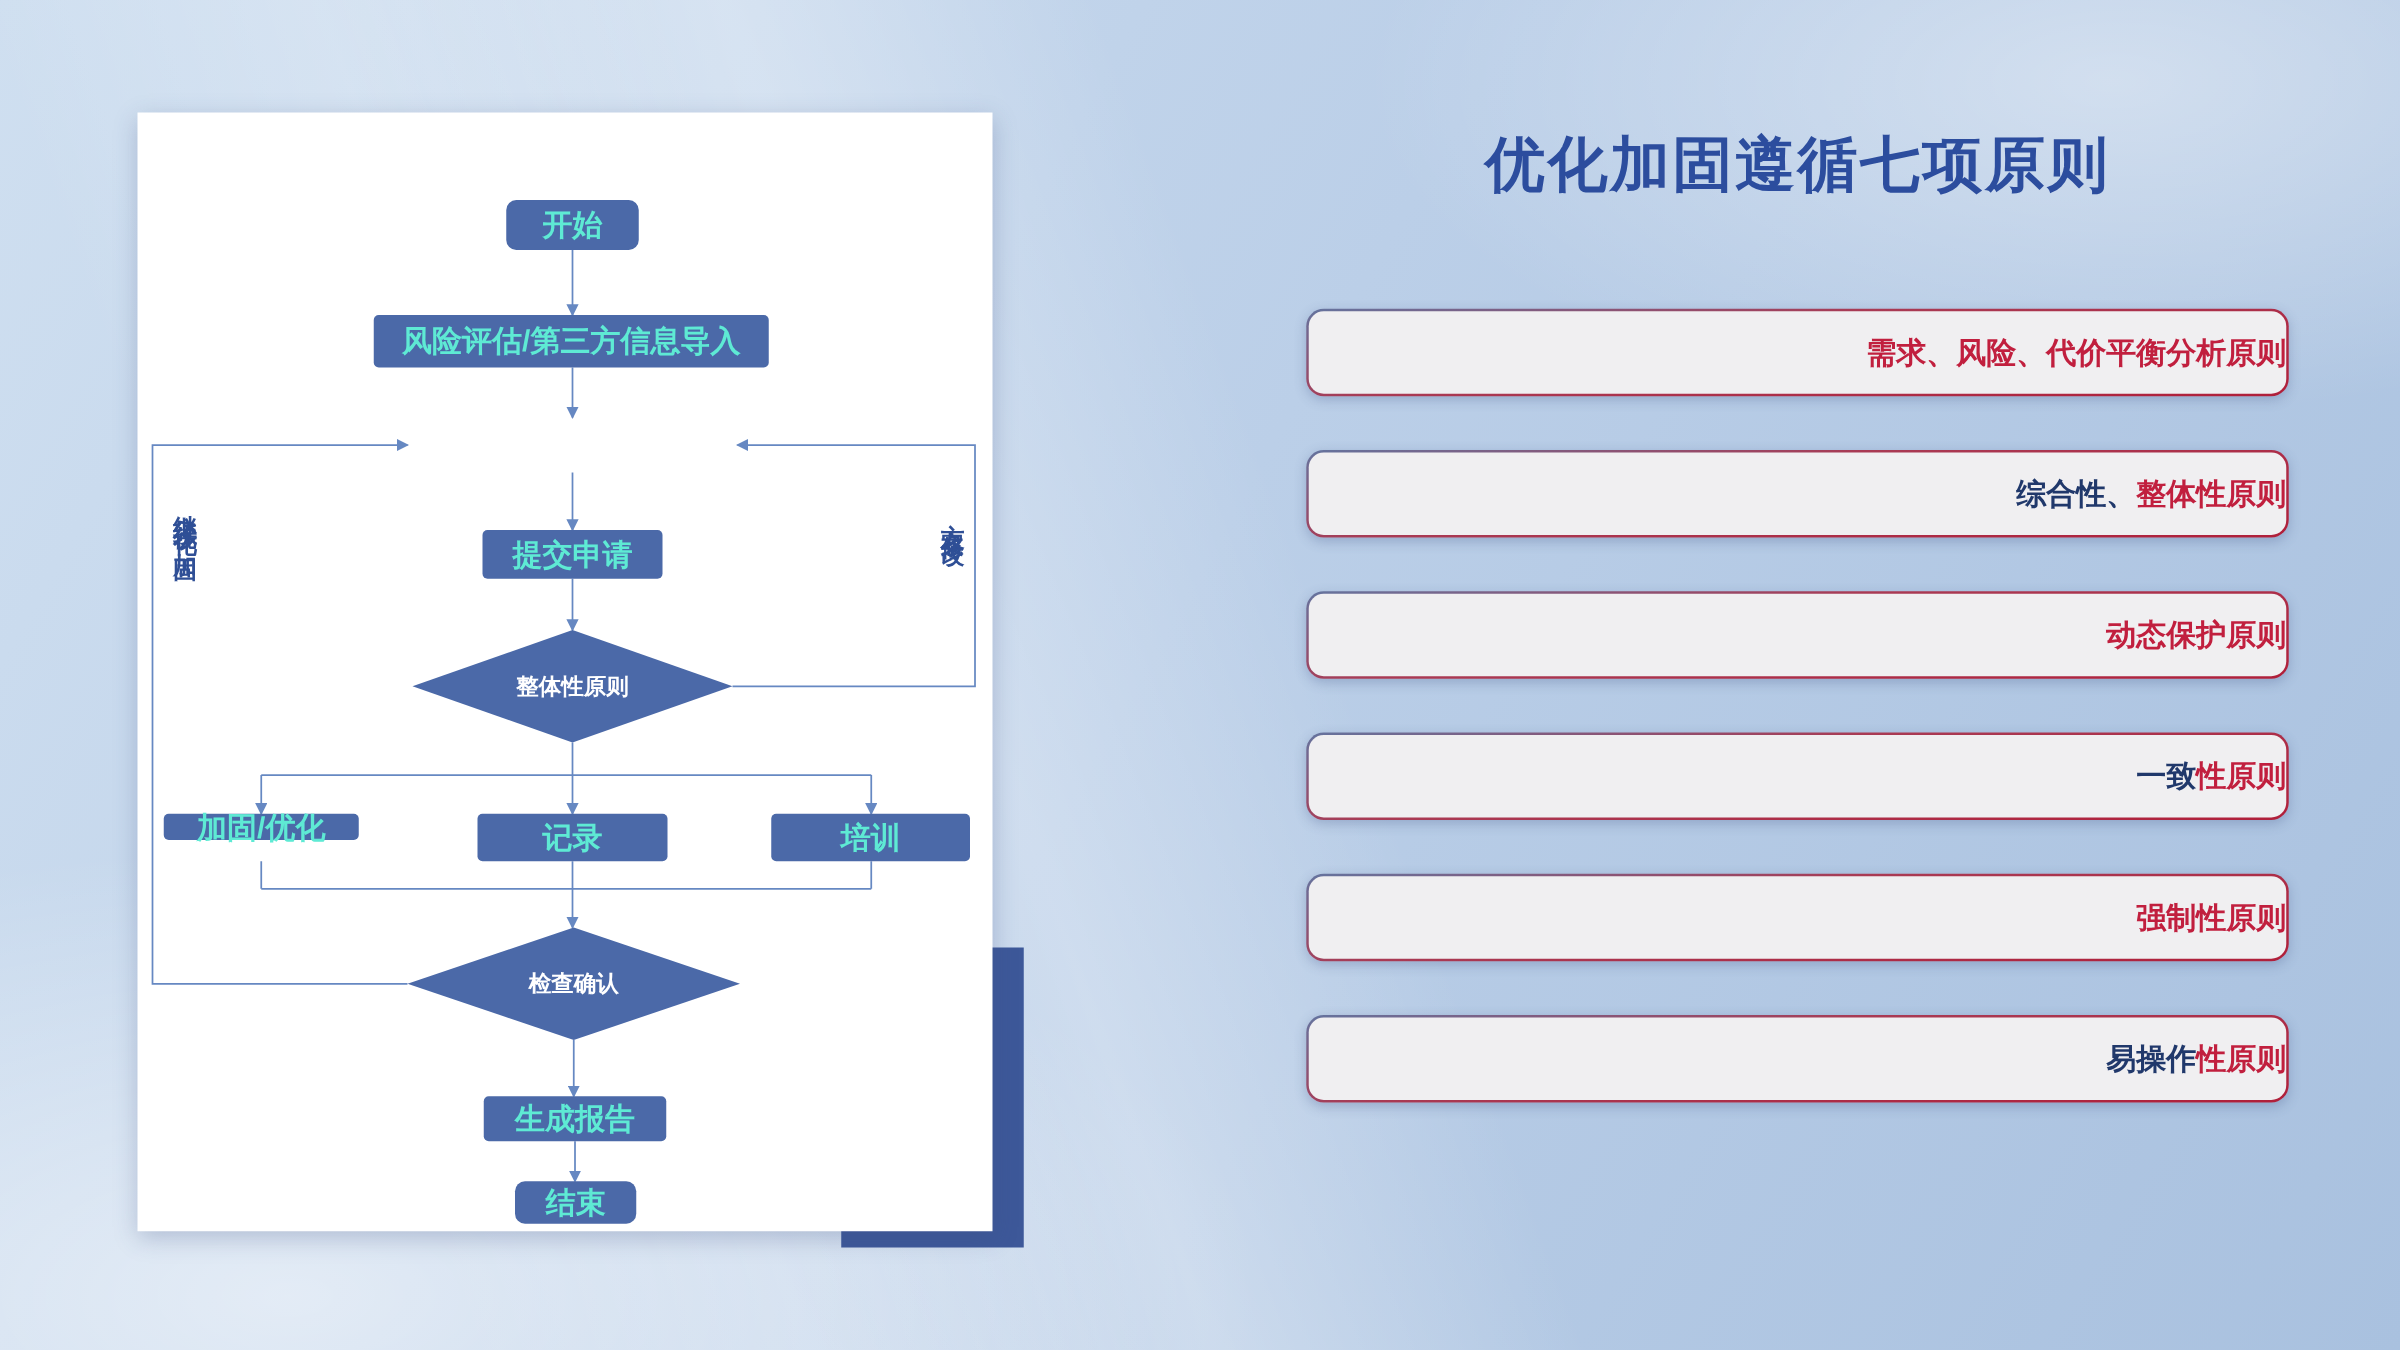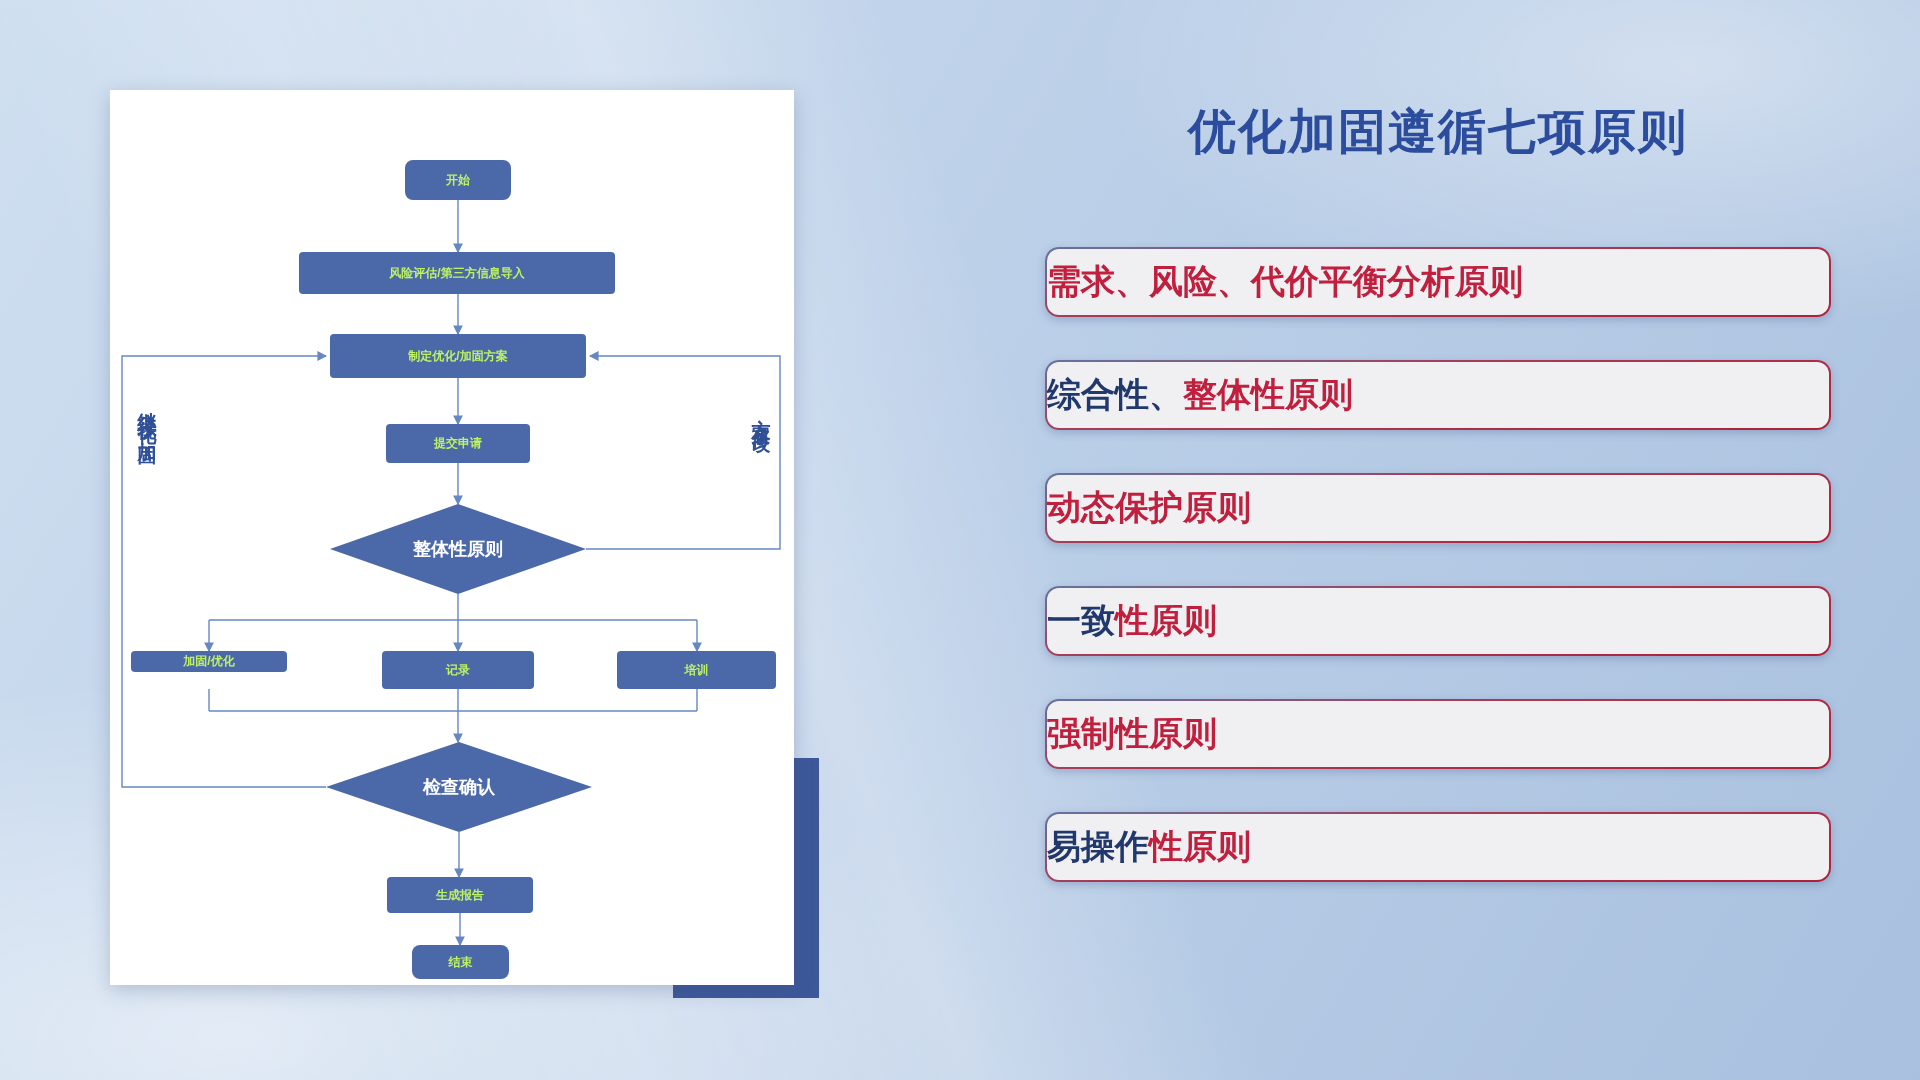--- a/index.html
+++ b/index.html
@@ -24,23 +24,23 @@
   .shadow-block { position:absolute; left:673px; top:758px; width:146px; height:240px; background:#3d5899; }
   .card {
     position:absolute; left:110px; top:90px; width:684px; height:895px;
     background:#ffffff; box-shadow:0 5px 18px rgba(60,80,130,0.28);
   }
   .flow-svg { position:absolute; inset:0; width:100%; height:100%; }
   .conn { stroke:#6688c2; stroke-width:1.4; fill:none; }
   .diamond { fill:#4b69a8; }
 
   .node {
-    position:absolute; background:#4b69a8; color:#bef264;
+    position:absolute; background:#4b69a8; color:#5eead4;
     display:flex; align-items:center; justify-content:center;
-    font-weight:bold; font-size:12px; border-radius:4px; white-space:nowrap;
+    font-weight:bold; font-size:24px; border-radius:4px; white-space:nowrap;
   }
   .dlabel {
     position:absolute; color:#ffffff; font-weight:bold; font-size:18px;
     display:flex; align-items:center; justify-content:center; white-space:nowrap;
   }
   .vlabel {
     position:absolute; writing-mode:vertical-rl;
     color:#2f4f96; font-weight:bold; font-size:19px; letter-spacing:5px;
   }
 
@@ -53,22 +53,22 @@
     position:absolute; left:1045px; top:247px; width:786px;
     display:flex; flex-direction:column; gap:43px;
   }
   .principle {
     height:70px; border-radius:14px; padding:2px;
     background:linear-gradient(170deg, #64749f 0%, #a93a54 38%, #b01f3a 100%);
     box-shadow:0 3px 9px rgba(70,90,140,0.30);
   }
   .principle-inner {
     width:100%; height:100%; border-radius:12px; background:#f0eff1;
-    display:flex; align-items:center; justify-content:flex-start;
-    font-size:34px; font-weight:bold; white-space:nowrap;
+    display:flex; align-items:center; justify-content:flex-end;
+    font-size:24px; font-weight:bold; white-space:nowrap;
   }
   .seg-navy { color:#20386b; }
   .seg-red  { color:#c11f3e; }
 </style>
 </head>
 <body>
 
 <div class="stage">
   <div class="streak"></div>
 
@@ -102,21 +102,20 @@
         <path class="conn" d="M216 697 L12 697 L12 266 L216 266" marker-end="url(#arrow)"></path>
       </g>
       <polygon class="diamond" points="348,414 476,459 348,504 220,459"></polygon>
       <polygon class="diamond" points="349,652 482,697 349,742 216,697"></polygon>
     </svg>
 
     <div class="node" style="left:295px;top:70px;width:106px;height:40px;border-radius:8px;">开始</div>
 
     <div class="node" style="left:189px;top:162px;width:316px;height:42px;">风险评估/第三方信息导入</div>
 
-    <div class="node" style="left:220px;top:244px;width:256px;height:44px;">制定优化/加固方案</div>
 
     <div class="node" style="left:276px;top:334px;width:144px;height:39px;text-align:right;">提交申请</div>
 
     <div class="dlabel" style="left:258px;top:444px;width:180px;height:30px;">整体性原则</div>
 
     <div class="node" style="left:21px;top:561px;width:156px;height:21px;">加固/优化</div>
 
     <div class="node" style="left:272px;top:561px;width:152px;height:38px;">记录</div>
 
     <div class="node" style="left:507px;top:561px;width:159px;height:38px;">培训</div>

